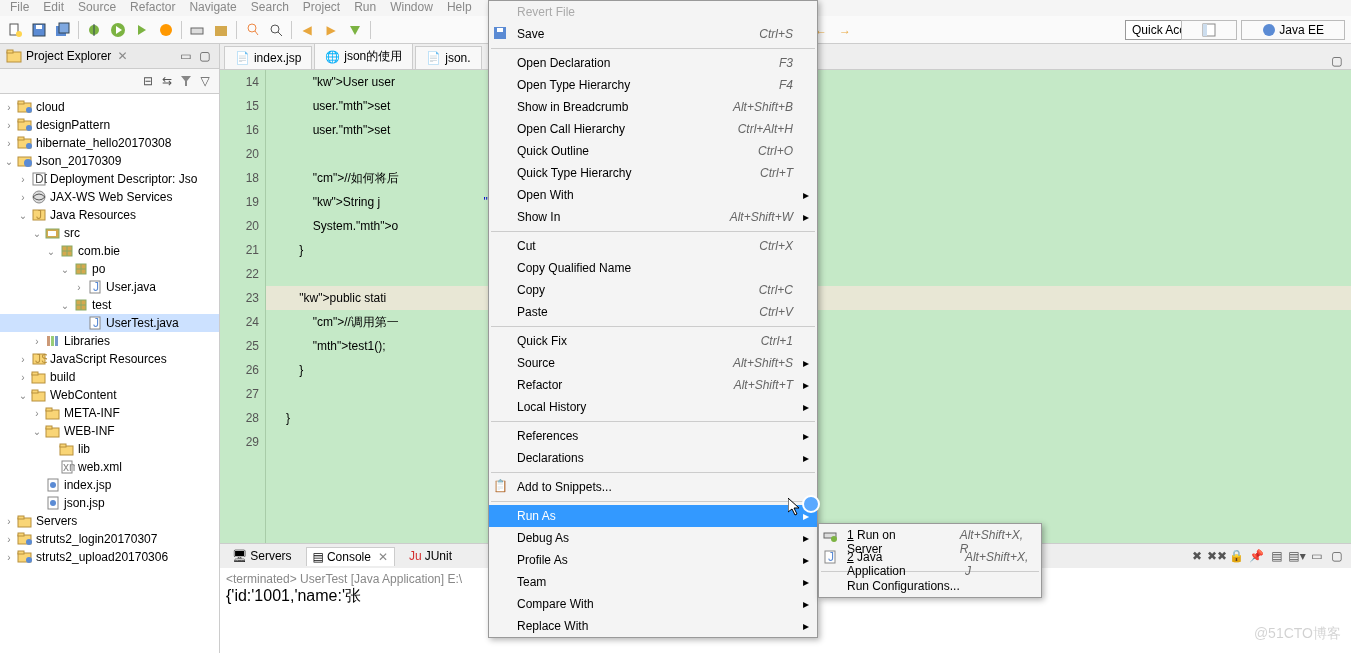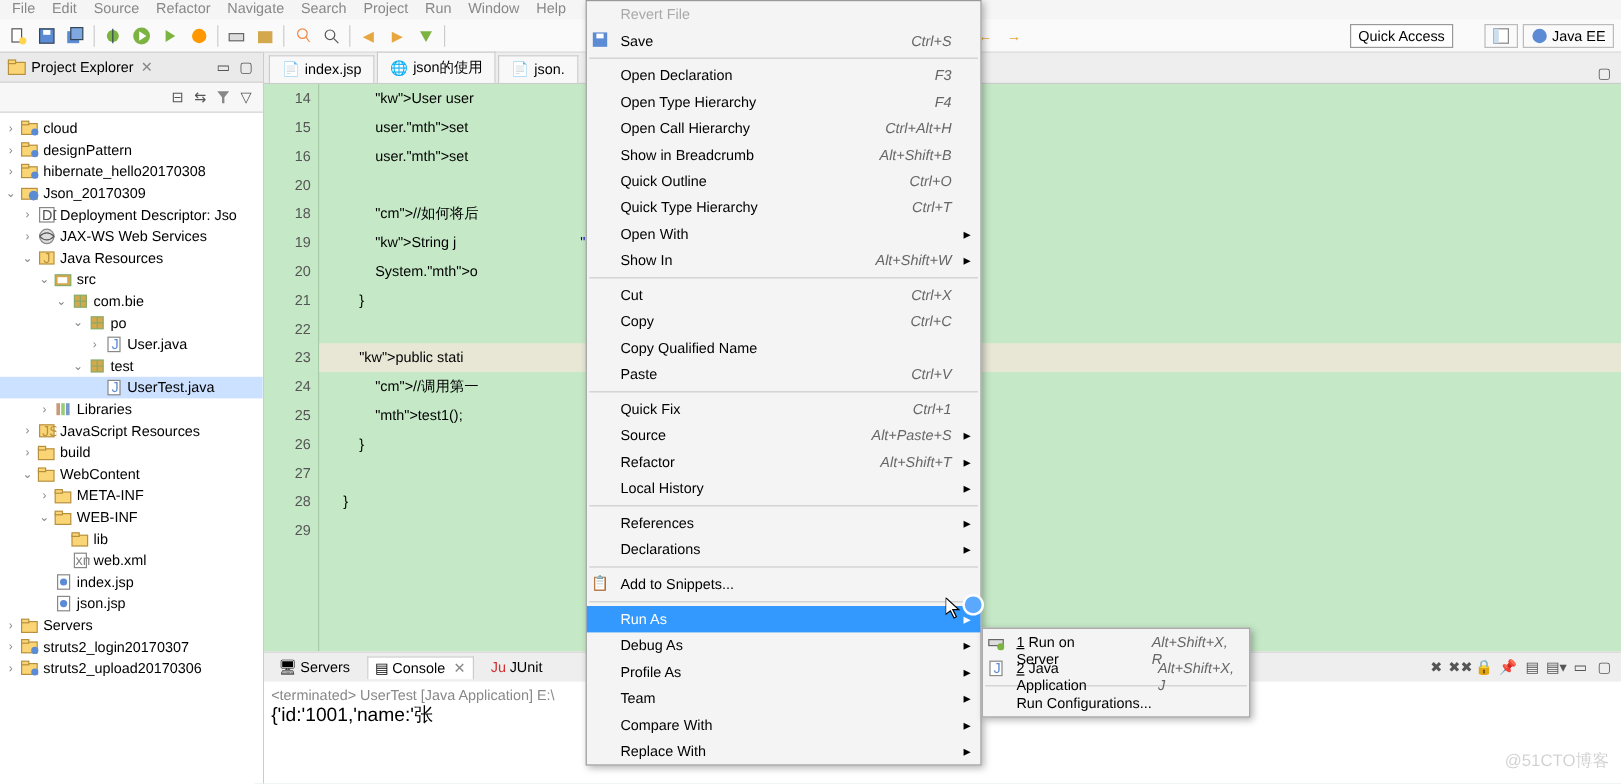--- a/index.html
+++ b/index.html
@@ -4,21 +4,21 @@
 <style>
 * { margin:0; padding:0; box-sizing:border-box; font-family:"Segoe UI",Tahoma,sans-serif; font-size:12px; }
 body { background:#f0f0f0; width:1351px; height:653px; overflow:hidden; position:relative; }
 
 .menubar { height:16px; background:#f5f5f5; display:flex; padding-left:10px; color:#888; gap:14px;}
 .toolbar { height:28px; background:#fafafa; border-bottom:1px solid #ccc; display:flex; align-items:center; padding:0 4px; gap:2px; position:relative;}
 .toolbar .tbtn { width:22px; height:22px; display:flex; align-items:center; justify-content:center; }
 .toolbar .sep { width:1px; height:18px; background:#ccc; margin:0 2px;}
 .quick-access { position:absolute; right:140px; border:1px solid #999; padding:2px 6px; background:#fff;}
 .perspective-btns { position:absolute; right:6px; display:flex; gap:4px; align-items:center;}
-.persp { border:1px solid #bbb; padding:2px 6px; background:#fafafa; display:flex; align-items:center; gap:3px;}
+.persp { border:1px solid #bbb; padding:2px 20px; background:#fafafa; display:flex; align-items:center; gap:3px;}
 
 .main { display:flex; height:calc(100% - 44px); }
 .sidebar { width:220px; background:#fff; border-right:1px solid #ccc; display:flex; flex-direction:column;}
 .view-header { background:#eaeaea; padding:4px 6px; display:flex; align-items:center; justify-content:space-between; border-bottom:1px solid #ccc;}
 .view-title { display:flex; align-items:center; gap:4px;}
 .view-tools { display:flex; gap:3px;}
 .vtool { width:16px; height:16px; display:flex; align-items:center; justify-content:center; color:#555;}
 .tree { flex:1; overflow:auto; padding:4px 0; background:#fff;}
 .tree-row { display:flex; align-items:center; height:18px; padding-left:4px; gap:3px; white-space:nowrap;}
 .tree-row.selected { background:#cce1ff;}
@@ -598,32 +598,32 @@
         <span class="cm-shortcut">F3</span>
       </span>
     </div>
     <div class="cm-item">
       <span>Open Type Hierarchy</span>
       <span style="display:flex;align-items:center;">
         <span class="cm-shortcut">F4</span>
       </span>
     </div>
     <div class="cm-item">
+      <span>Show in Breadcrumb</span>
+      <span style="display:flex;align-items:center;">
+        <span class="cm-shortcut">Alt+Shift+B</span>
+      </span>
+    </div>
+    <div class="cm-item">
       <span>Open Call Hierarchy</span>
       <span style="display:flex;align-items:center;">
         <span class="cm-shortcut">Ctrl+Alt+H</span>
       </span>
     </div>
     <div class="cm-item">
-      <span>Show in Breadcrumb</span>
-      <span style="display:flex;align-items:center;">
-        <span class="cm-shortcut">Alt+Shift+B</span>
-      </span>
-    </div>
-    <div class="cm-item">
       <span>Quick Outline</span>
       <span style="display:flex;align-items:center;">
         <span class="cm-shortcut">Ctrl+O</span>
       </span>
     </div>
     <div class="cm-item">
       <span>Quick Type Hierarchy</span>
       <span style="display:flex;align-items:center;">
         <span class="cm-shortcut">Ctrl+T</span>
       </span>
@@ -639,49 +639,49 @@
       <span style="display:flex;align-items:center;">
         <span class="cm-shortcut">Alt+Shift+W</span>
         <span class="cm-arrow">▸</span>
       </span>
     </div>
     <div class="cm-sep"></div>
     <div class="cm-item">
       <span>Cut</span>
       <span style="display:flex;align-items:center;">
         <span class="cm-shortcut">Ctrl+X</span>
-      </span>
-    </div>
-    <div class="cm-item">
-      <span>Copy</span>
-      <span style="display:flex;align-items:center;">
-        <span class="cm-shortcut">Ctrl+C</span>
       </span>
     </div>
     <div class="cm-item">
       <span>Copy Qualified Name</span>
       <span style="display:flex;align-items:center;"></span>
     </div>
     <div class="cm-item">
+      <span>Copy</span>
+      <span style="display:flex;align-items:center;">
+        <span class="cm-shortcut">Ctrl+C</span>
+      </span>
+    </div>
+    <div class="cm-item">
       <span>Paste</span>
       <span style="display:flex;align-items:center;">
         <span class="cm-shortcut">Ctrl+V</span>
       </span>
     </div>
     <div class="cm-sep"></div>
     <div class="cm-item">
       <span>Quick Fix</span>
       <span style="display:flex;align-items:center;">
         <span class="cm-shortcut">Ctrl+1</span>
       </span>
     </div>
     <div class="cm-item">
       <span>Source</span>
       <span style="display:flex;align-items:center;">
-        <span class="cm-shortcut">Alt+Paste+S</span>
+        <span class="cm-shortcut">Alt+Shift+S</span>
         <span class="cm-arrow">▸</span>
       </span>
     </div>
     <div class="cm-item">
       <span>Refactor</span>
       <span style="display:flex;align-items:center;">
         <span class="cm-shortcut">Alt+Shift+T</span>
         <span class="cm-arrow">▸</span>
       </span>
     </div>

